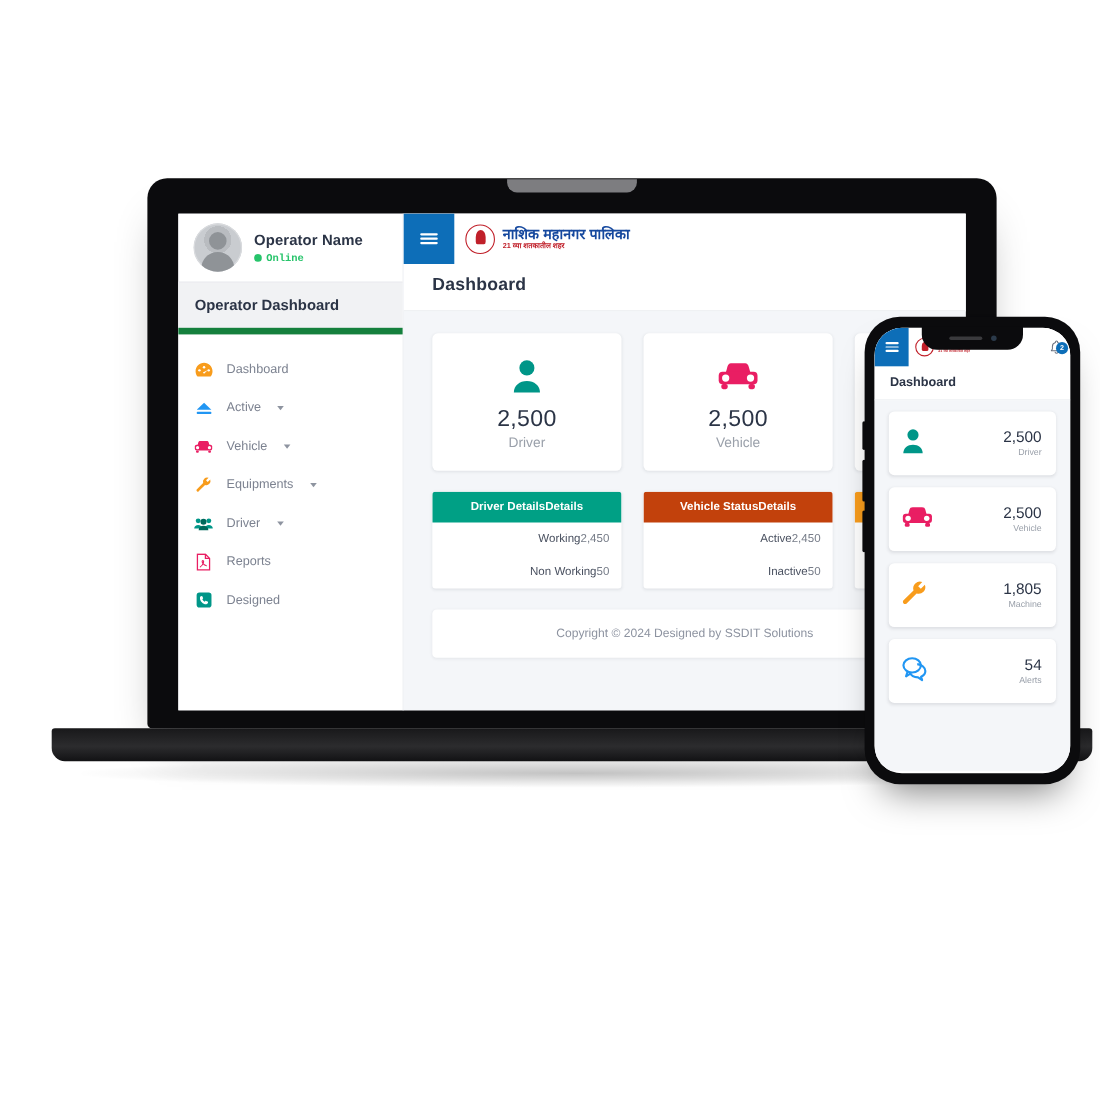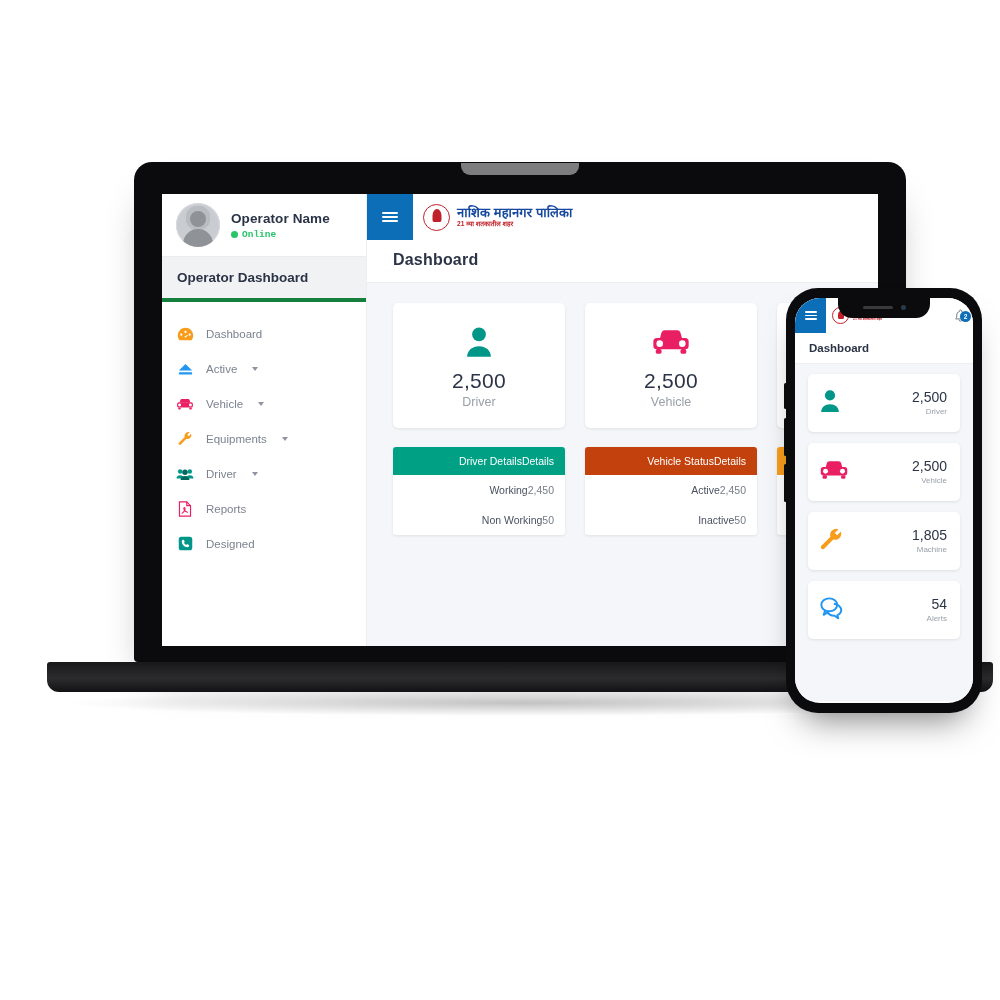--- a/index.html
+++ b/index.html
@@ -54,21 +54,21 @@
   .avatar::after { 
     content:""; position:absolute; left:50%; top:26px; transform:translateX(-50%);
     width:30px; height:24px; border-radius:15px 15px 0 0; background:#8f9397;
   }
   .prof-name { font-size: 13.5px; color:#2b3446; font-weight:600; letter-spacing:.1px; }
   .prof-status { font-size: 9.5px; color:#27c46b; font-weight:700; margin-top:3px; display:flex; align-items:center; gap:4px;font-family:Liberation Mono, monospace; }
   .dot-online { width:7px; height:7px; border-radius:50%; background:#27c46b; display:inline-block; }
 
   .side-head {
     background:#f1f2f4; padding: 13px 0 13px 15px; font-size: 13.5px;
-    color:#2b3446; font-weight:600; border-top:1px solid #ececef; border-bottom:4px solid #15803d;
+    color:#2b3446; font-weight:600; border-top:1px solid #ececef; border-bottom:6px solid #15803d;
   }
   .menu { padding-top: 14px; }
   .menu-item {
     display:flex; align-items:center; gap:12px; padding: 9.5px 14px; font-size: 11.5px; color:#7c8290;
     cursor: pointer;
   }
   .menu-item .mi-ico { width:18px; height:16px; flex:0 0 18px; display:flex; align-items:center; justify-content:center; }
   .menu-item .mi-ico svg { display:block; }
   .caret { width:0; height:0; border-left:3.5px solid transparent; border-right:3.5px solid transparent;
            border-top:4.5px solid #8e94a0; margin-left:3px; }
@@ -106,21 +106,21 @@
   }
   .statcard .sc-ico { height:40px; display:flex; align-items:center; }
   .statcard .sc-num { font-size:21px; color:#2b3446; font-weight:400; margin-top:5px; letter-spacing:.3px;}
   .statcard .sc-lbl { font-size:12.5px; color:#9aa0aa; }
 
   .tablerow { display:flex; gap:20px; margin-top:19px; }
   .minitable {
     width:172px; background:#fff; border-radius:3px; overflow:hidden; flex:0 0 172px;
     box-shadow: 0 1px 3px rgba(26,32,44,.09);
   }
-  .mt-head { display:flex; justify-content:flex-end; padding:8px 11px; font-size:10.5px; font-weight:400; color:#fff; }
+  .mt-head { display:flex; justify-content:center; padding:8px 11px; font-size:10.5px; font-weight:700; color:#fff; }
   .mt-row { display:flex; justify-content:flex-end; padding:9px 11px; font-size:10.5px; color:#4a5160; }
   .mt-row .v { color:#767c88; }
 
   .footer {
     margin:19px 26px 0 0; background:#fff; border-radius:4px; padding:16px 0; text-align:center;
     font-size:11px; color:#8d93a0; box-shadow: 0 1px 3px rgba(26,32,44,.07);
   }
 
   
   #phone { position:absolute; left:786px; top:288px; width:196px; height:425px; }
@@ -389,20 +389,21 @@
 
                   </div>
                   <div class="mt-row">
                     <span>Inactive</span>
 
                   </div>
                 </div>
 
               </div>
 
+              <div class="footer">Copyright © 2024 Designed by SSDIT Solutions</div>
 
             </div>
           </div>
         </div>
 
       </div>
       <div class="lap-notch"></div>
     </div>
     <div class="lap-base"></div>
     <div class="lap-shadow"></div>

